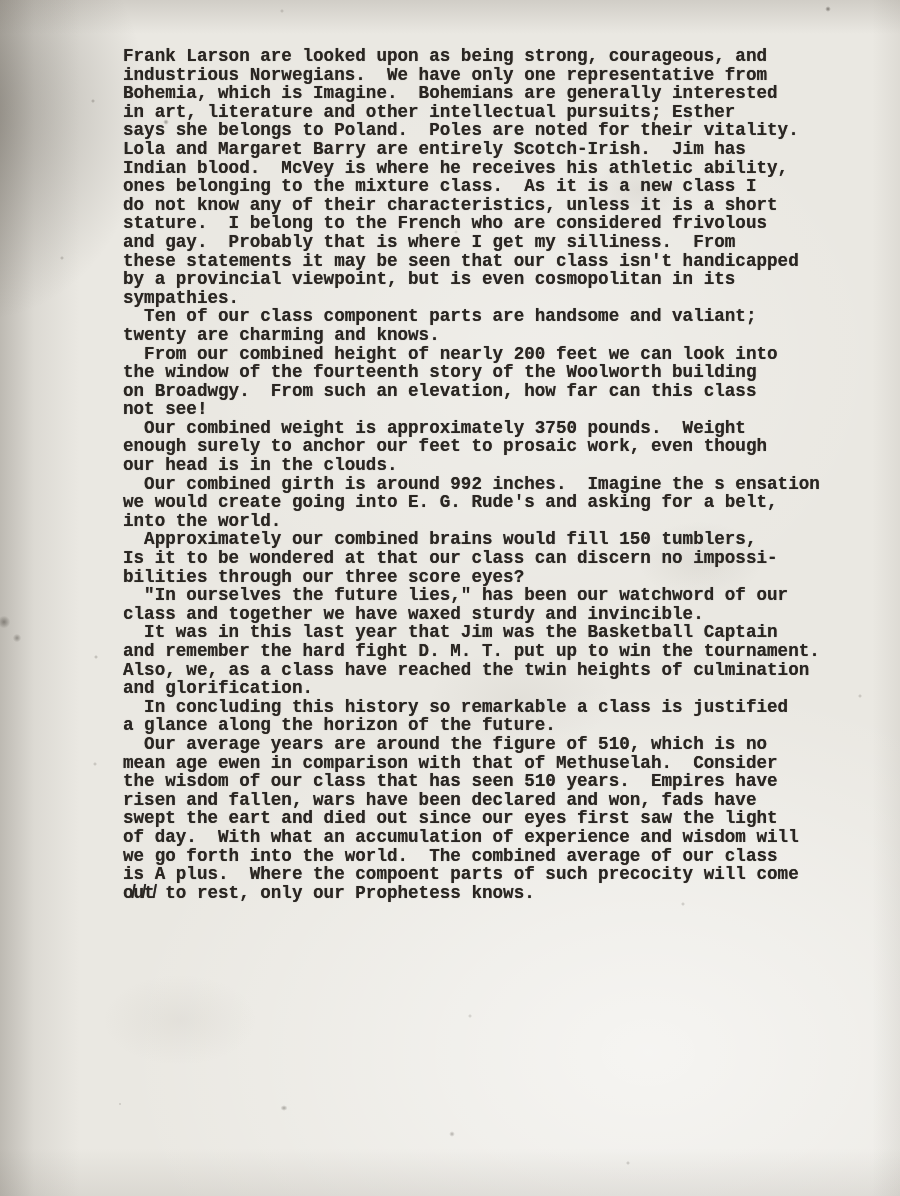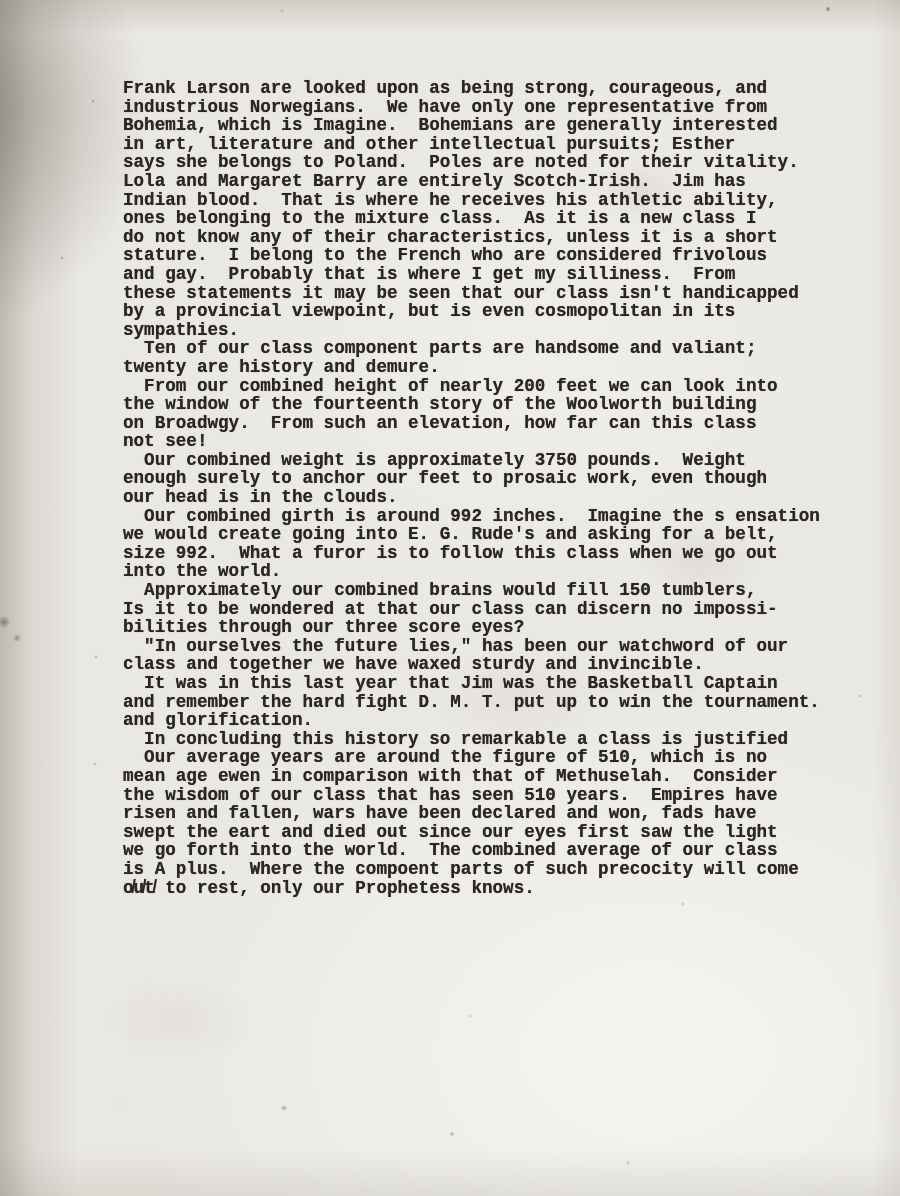--- a/index.html
+++ b/index.html
@@ -65,72 +65,73 @@
     position: absolute;
     left: 123px;
     top: 47px;
     width: 740px;
     font-family: "Liberation Mono", "DejaVu Sans Mono", monospace;
     font-size: 17.6px;
     font-weight: 700;
     line-height: 18.6px;
     color: #2a2622;
     text-shadow: 0 0 0.7px rgba(42,38,34,0.75);
-    margin-top: 32px;
   }
   .line {
     white-space: pre;
     height: 18.6px;
   }
 </style>
 </head>
 <body>
 
 <div class="sheet">
   <div class="vignette"></div>
   <div class="specks"></div>
   <div class="text-block" id="text-block">
       <div class="line">Frank Larson are looked upon as being strong, courageous, and</div>
       <div class="line">industrious Norwegians.  We have only one representative from</div>
       <div class="line">Bohemia, which is Imagine.  Bohemians are generally interested</div>
       <div class="line">in art, literature and other intellectual pursuits; Esther</div>
       <div class="line">says she belongs to Poland.  Poles are noted for their vitality.</div>
       <div class="line">Lola and Margaret Barry are entirely Scotch-Irish.  Jim has</div>
-      <div class="line">Indian blood.  That is where he receives his athletic ability,</div>
+      <div class="line">Indian blood.  McVey is where he receives his athletic ability,</div>
       <div class="line">ones belonging to the mixture class.  As it is a new class I</div>
       <div class="line">do not know any of their characteristics, unless it is a short</div>
       <div class="line">stature.  I belong to the French who are considered frivolous</div>
       <div class="line">and gay.  Probably that is where I get my silliness.  From</div>
       <div class="line">these statements it may be seen that our class isn't handicapped</div>
       <div class="line">by a provincial viewpoint, but is even cosmopolitan in its</div>
       <div class="line">sympathies.</div>
       <div class="line">  Ten of our class component parts are handsome and valiant;</div>
-      <div class="line">twenty are history and demure.</div>
+      <div class="line">twenty are charming and knows.</div>
       <div class="line">  From our combined height of nearly 200 feet we can look into</div>
       <div class="line">the window of the fourteenth story of the Woolworth building</div>
       <div class="line">on Broadwgy.  From such an elevation, how far can this class</div>
       <div class="line">not see!</div>
       <div class="line">  Our combined weight is approximately 3750 pounds.  Weight</div>
       <div class="line">enough surely to anchor our feet to prosaic work, even though</div>
       <div class="line">our head is in the clouds.</div>
       <div class="line">  Our combined girth is around 992 inches.  Imagine the s ensation</div>
       <div class="line">we would create going into E. G. Rude's and asking for a belt,</div>
-      <div class="line">size 992.  What a furor is to follow this class when we go out</div>
       <div class="line">into the world.</div>
       <div class="line">  Approximately our combined brains would fill 150 tumblers,</div>
       <div class="line">Is it to be wondered at that our class can discern no impossi-</div>
       <div class="line">bilities through our three score eyes?</div>
       <div class="line">  "In ourselves the future lies," has been our watchword of our</div>
       <div class="line">class and together we have waxed sturdy and invincible.</div>
       <div class="line">  It was in this last year that Jim was the Basketball Captain</div>
       <div class="line">and remember the hard fight D. M. T. put up to win the tournament.</div>
+      <div class="line">Also, we, as a class have reached the twin heights of culmination</div>
       <div class="line">and glorification.</div>
       <div class="line">  In concluding this history so remarkable a class is justified</div>
+      <div class="line">a glance along the horizon of the future.</div>
       <div class="line">  Our average years are around the figure of 510, which is no</div>
       <div class="line">mean age ewen in comparison with that of Methuselah.  Consider</div>
       <div class="line">the wisdom of our class that has seen 510 years.  Empires have</div>
       <div class="line">risen and fallen, wars have been declared and won, fads have</div>
       <div class="line">swept the eart and died out since our eyes first saw the light</div>
+      <div class="line">of day.  With what an accumulation of experience and wisdom will</div>
       <div class="line">we go forth into the world.  The combined average of our class</div>
       <div class="line">is A plus.  Where the compoent parts of such precocity will come</div>
       <div class="line">o̸u̸t̸ to rest, only our Prophetess knows.</div>
     </div>
 </div>
 
 </body></html>

